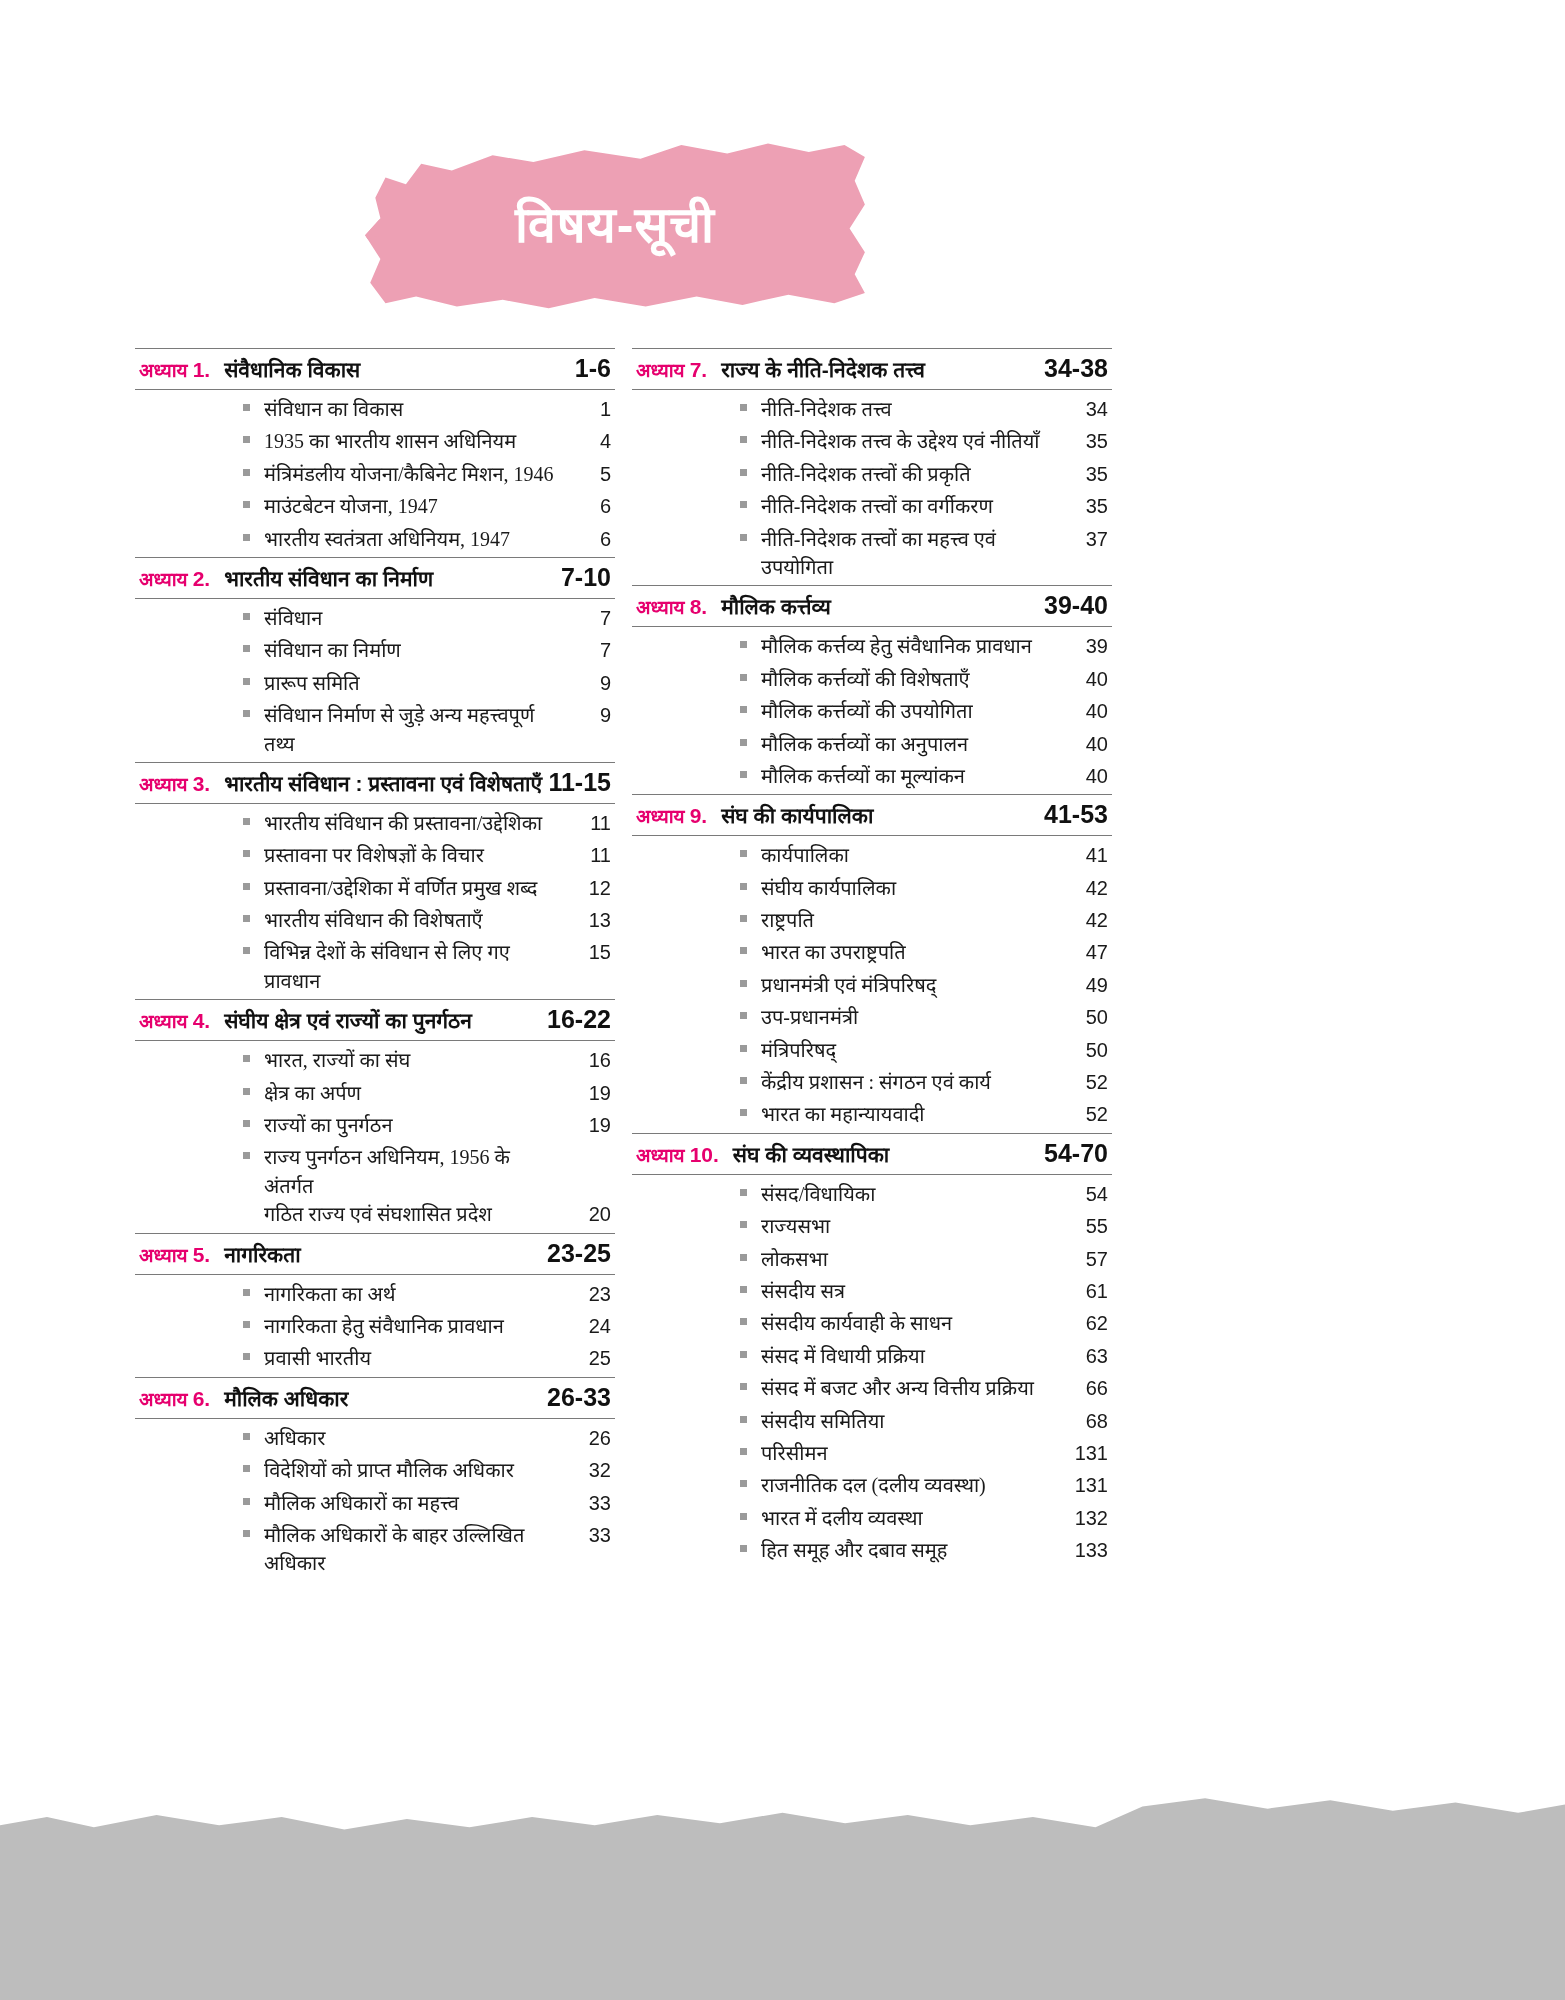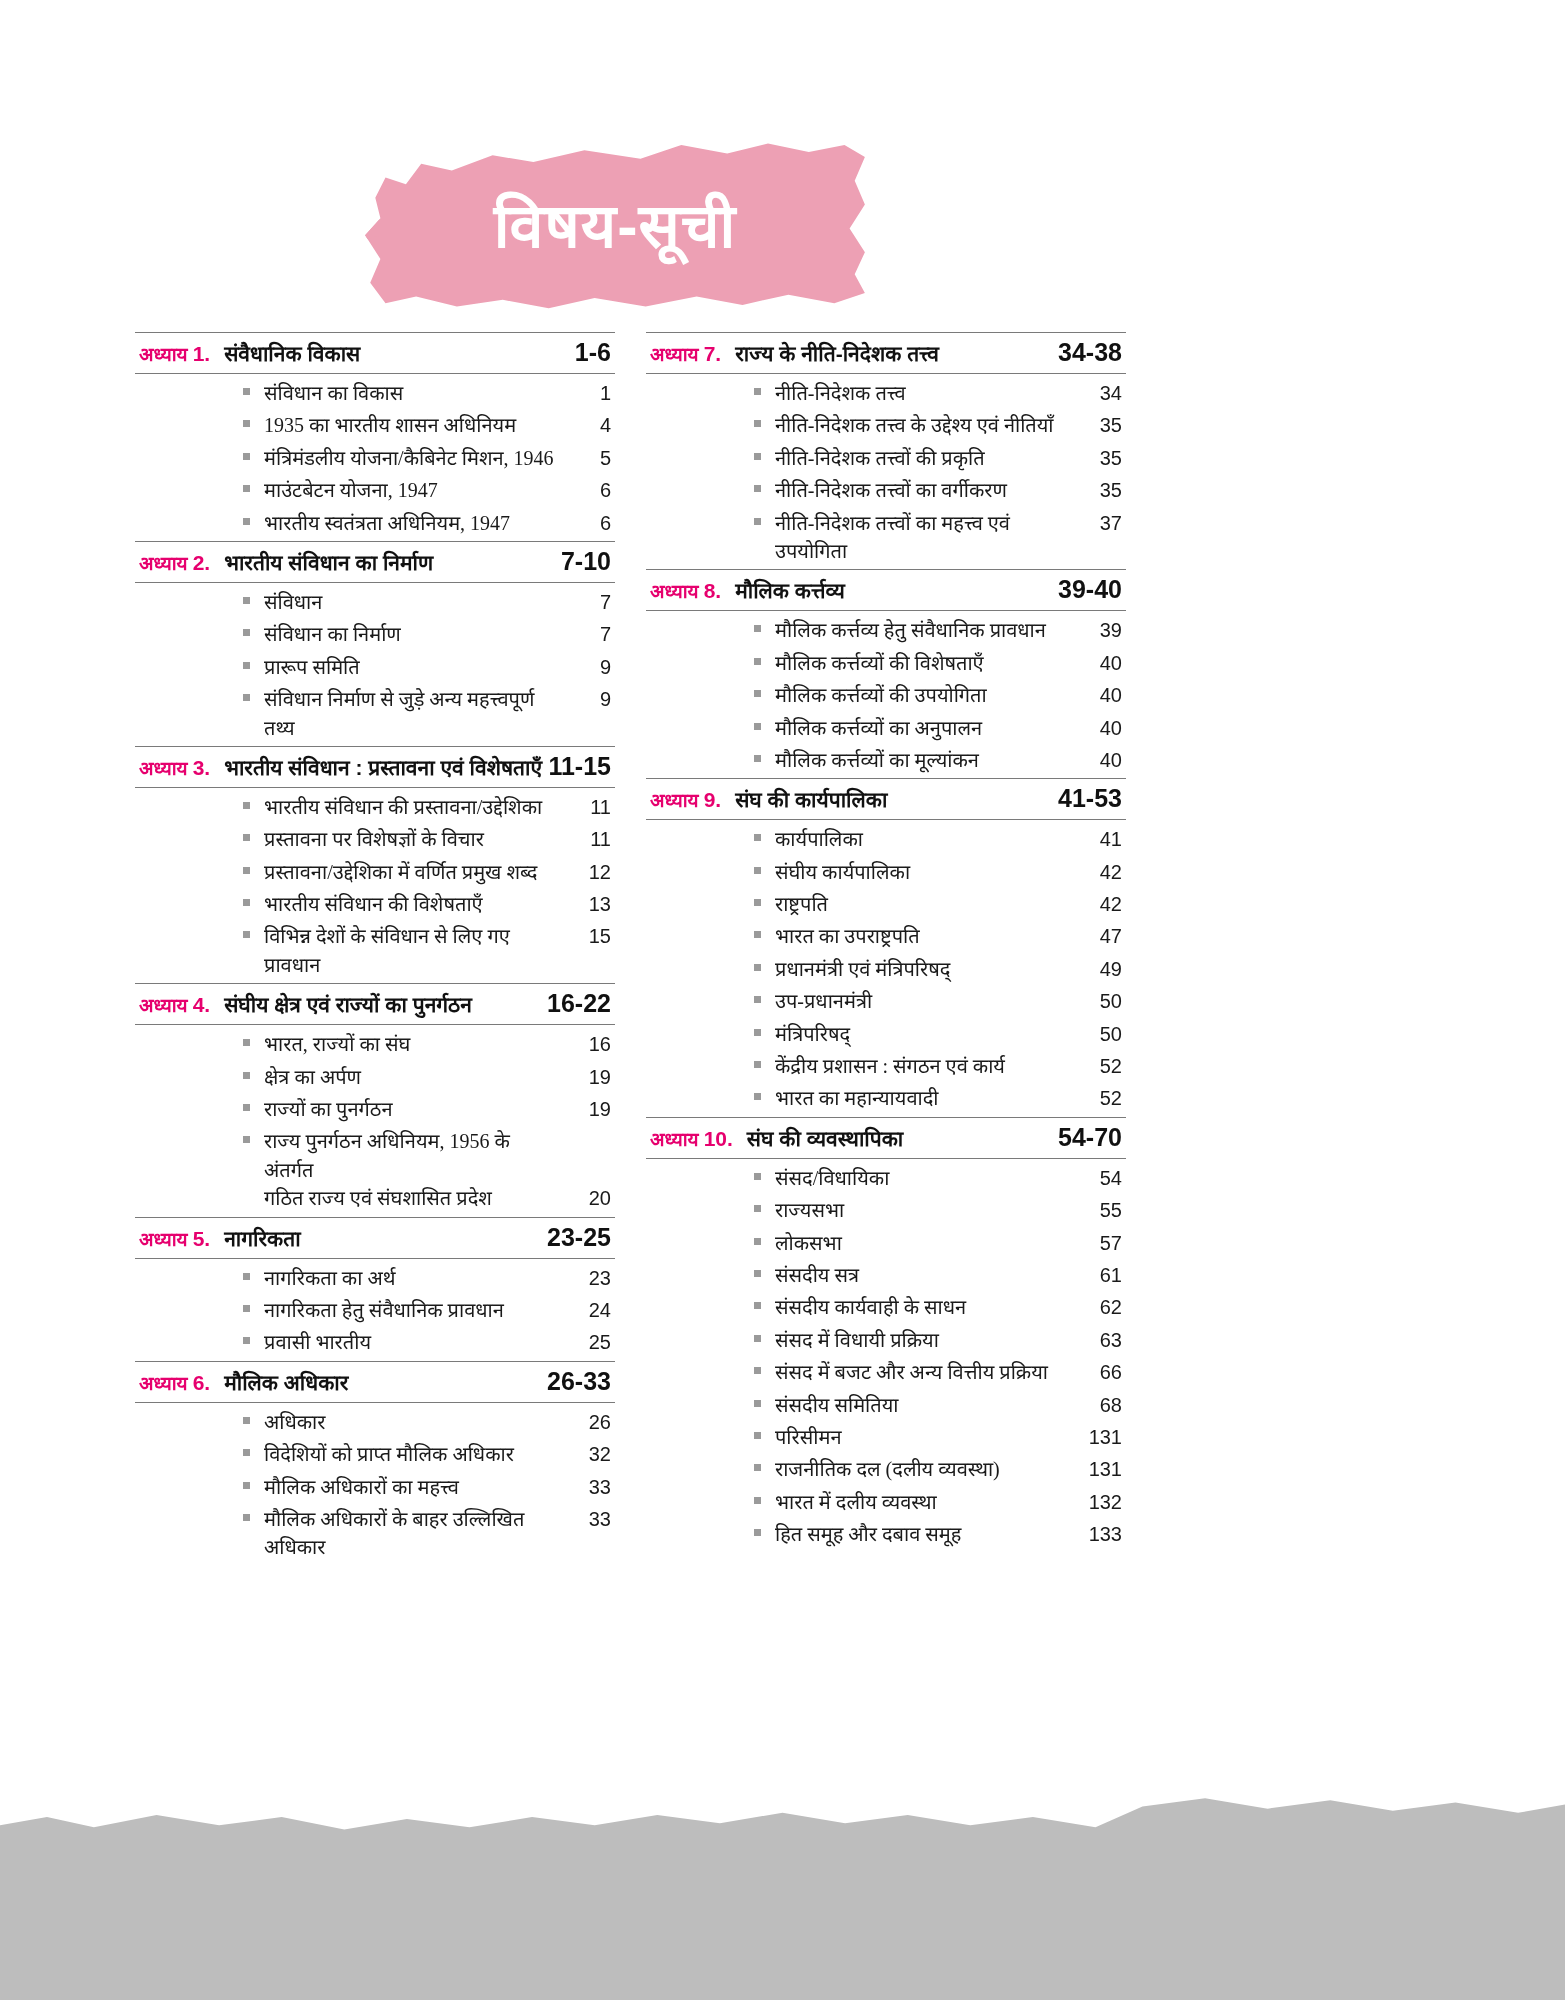--- a/index.html
+++ b/index.html
@@ -39,34 +39,34 @@
     position:absolute; left:-14px; top:44%;
     width:34px; height:26px;
     background:#eda0b4;
     -webkit-clip-path: polygon(0% 40%, 40% 0%, 100% 18%, 100% 80%, 45% 100%);
     clip-path: polygon(0% 40%, 40% 0%, 100% 18%, 100% 80%, 45% 100%);
   }
   .banner-title{
     position:absolute; inset:0;
     display:flex; align-items:center; justify-content:center;
     color:#ffffff;
-    font-size:61px;
+    font-size:50px;
     font-weight:700;
     letter-spacing:1px;
     padding-bottom:4px;
     font-family:"Liberation Sans","DejaVu Sans",sans-serif;
   }
 
   
   .toc{
     position:absolute;
-    left:135px; top:332px;
+    left:135px; top:348px;
     width:1295px;
     display:flex;
-    gap:31px;
+    gap:17px;
   }
   .col{ width:480px; flex:0 0 480px; }
 
   .chapter{ margin-bottom:2px; }
 
   .chap-head{
     display:flex; align-items:baseline;
     border-top:1.6px solid #7a7a7a;
     border-bottom:1.6px solid #7a7a7a;
     padding:5px 0 6px 0;

